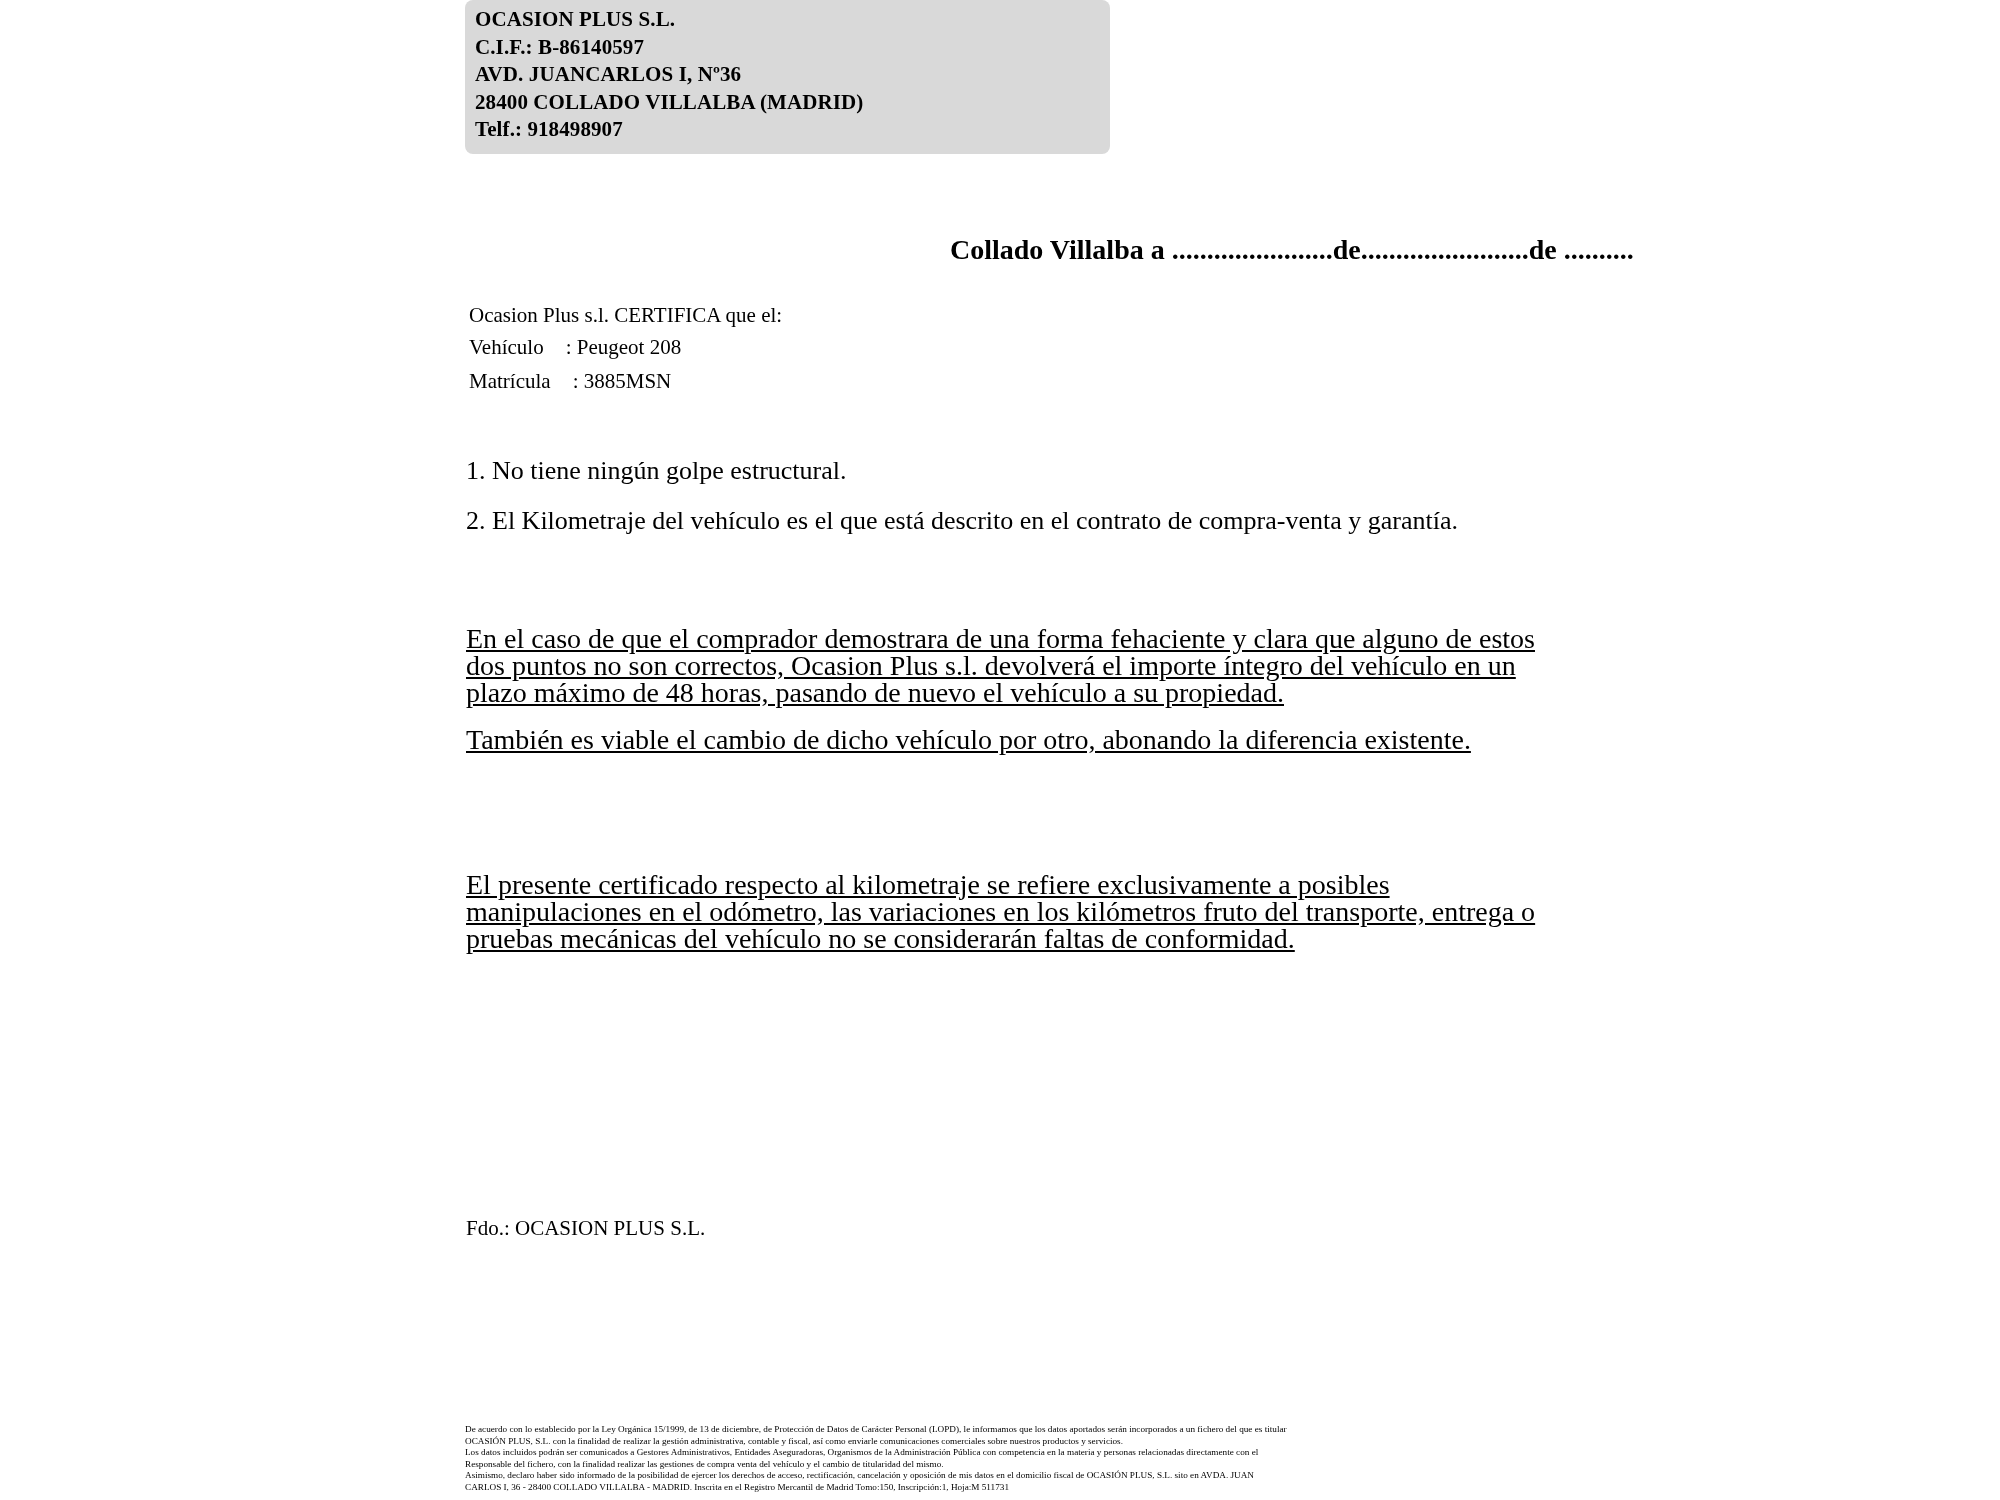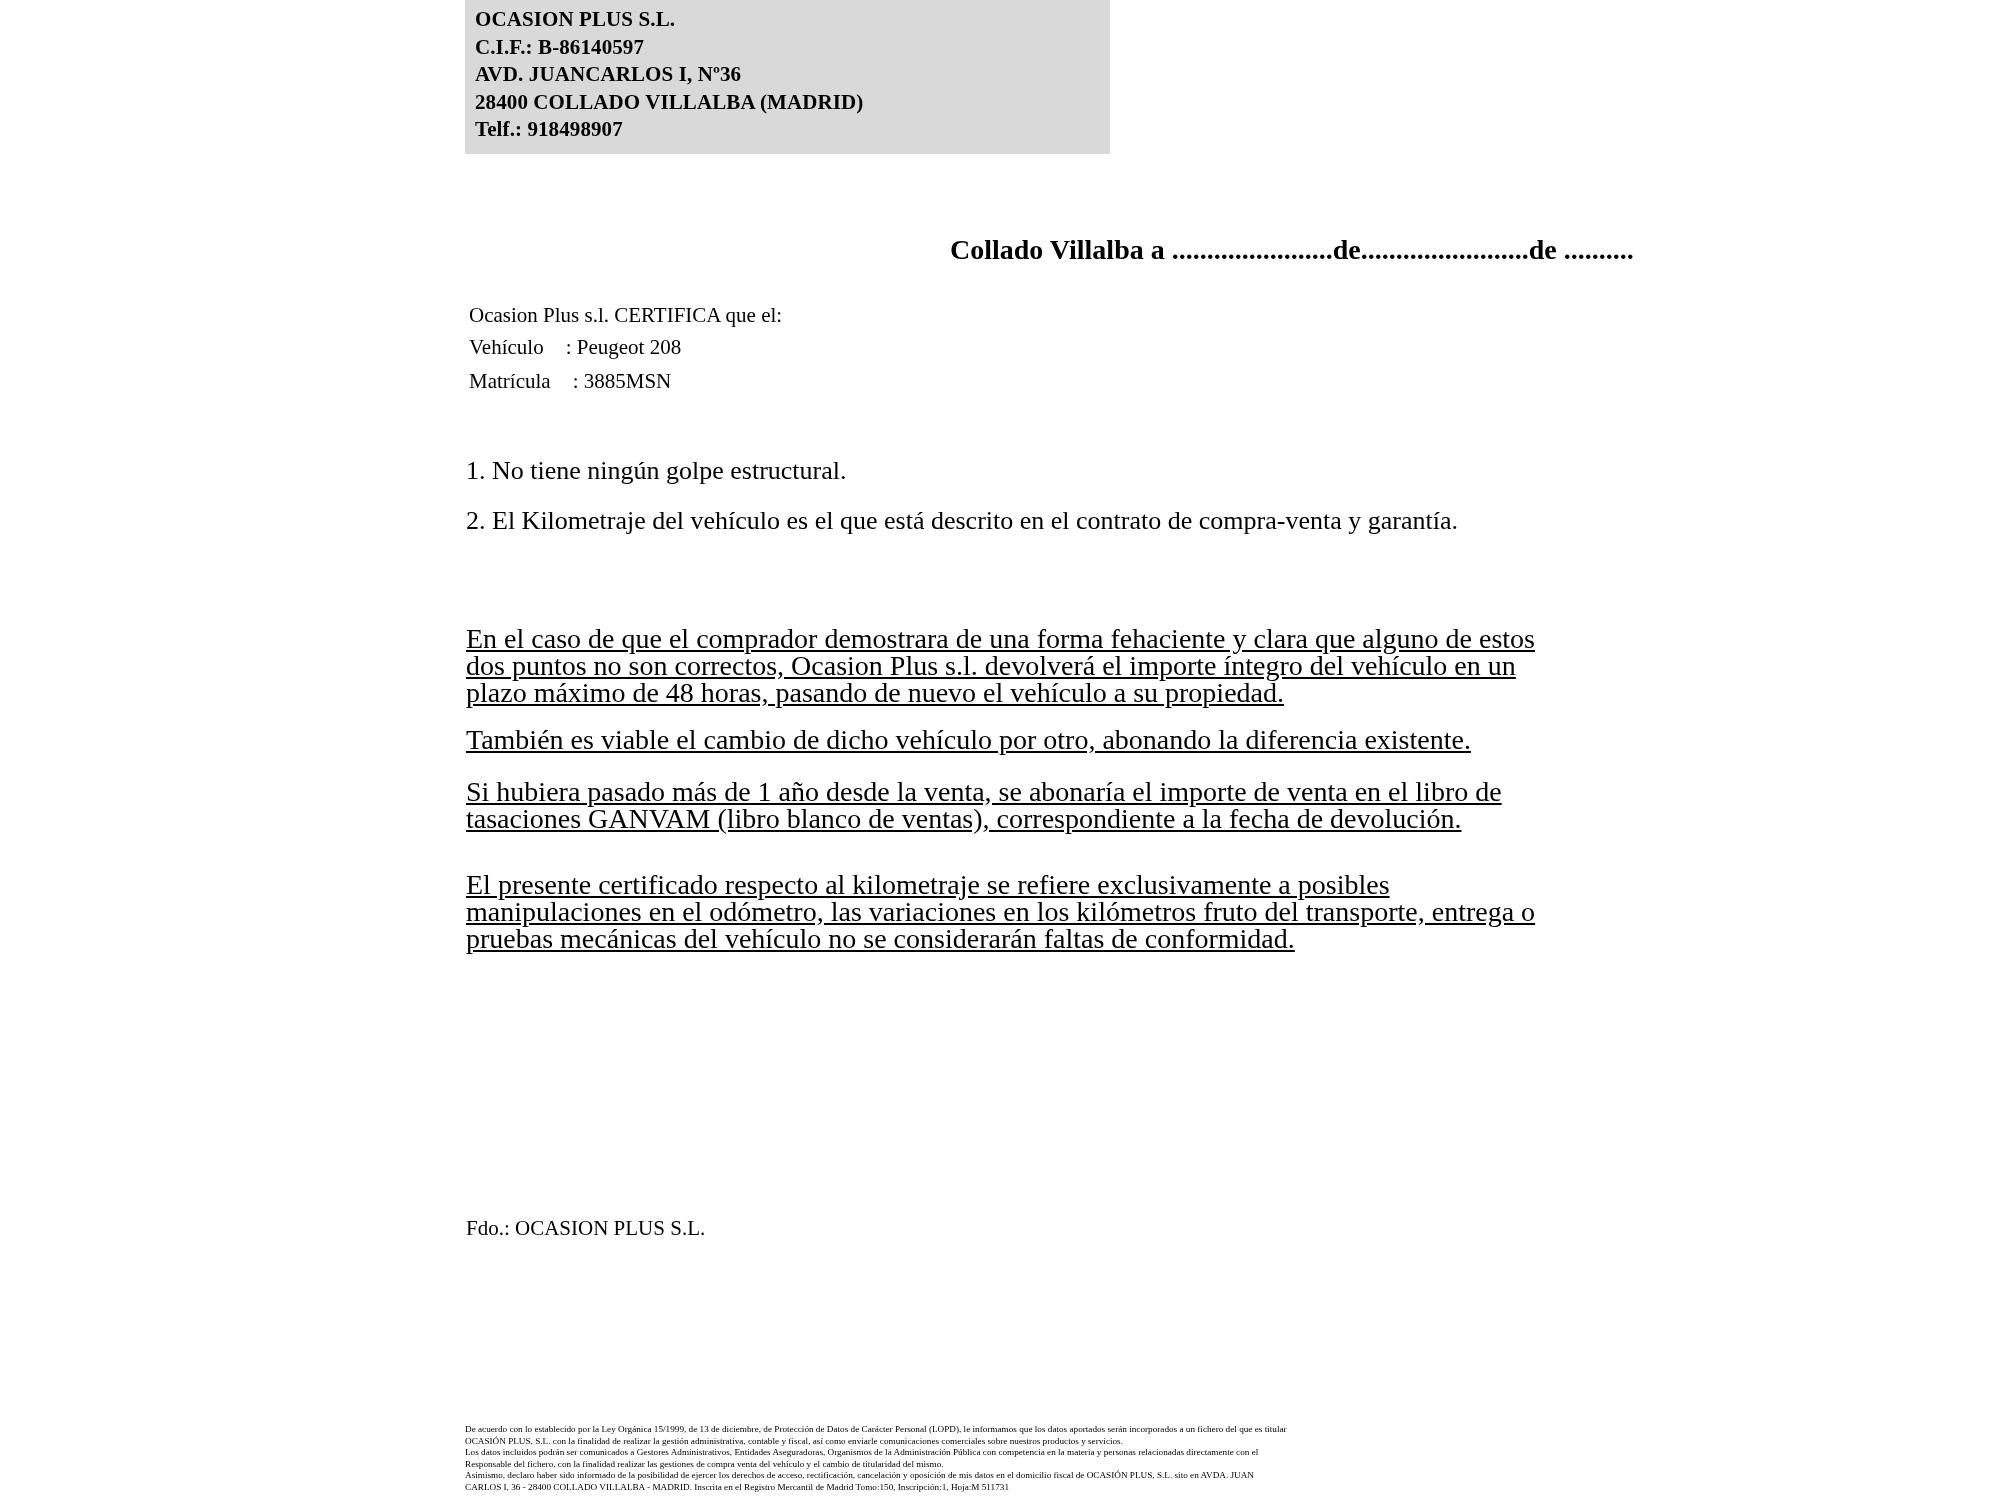--- a/index.html
+++ b/index.html
@@ -26,20 +26,21 @@
 
   
   .header-box {
     position: absolute;
     left: 465px;
     top: 0px;
     width: 645px;
     padding: 6px 0 10px 10px;
     background: #d9d9d9;
     box-sizing: border-box;
+    border-radius: 8px;
   }
   .header-line {
     font-family: "Liberation Serif", serif;
     font-weight: bold;
     font-size: 21px;
     line-height: 27.5px;
     letter-spacing: 0.1px;
     white-space: nowrap;
   }
 
@@ -151,21 +152,20 @@
 
   <div class="field-row row-matricula">
     <span class="field-label">Matrícula</span><span class="field-sep"></span><span>: 3885MSN</span>
   </div>
 
   <div class="point point-1">1. No tiene ningún golpe estructural.</div>
   <div class="point point-2">2. El Kilometraje del vehículo es el que está descrito en el contrato de compra-venta y garantía.</div>
 
   <div class="para para-1">En el caso de que el comprador demostrara de una forma fehaciente y clara que alguno de estos dos puntos no son correctos, Ocasion Plus s.l. devolverá el importe íntegro del vehículo en un plazo máximo de 48 horas, pasando de nuevo el vehículo a su propiedad.</div>
   <div class="para para-2">También es viable el cambio de dicho vehículo por otro, abonando la diferencia existente.</div>
-  <div class="para para-3">Si hubiera pasado más de 1 año desde la venta, se abonaría el importe de venta en el libro de tasaciones GANVAM (libro blanco de ventas), correspondiente a la fecha de devolución.</div>
   <div class="para para-4">El presente certificado respecto al kilometraje se refiere exclusivamente a posibles manipulaciones en el odómetro, las variaciones en los kilómetros fruto del transporte, entrega o pruebas mecánicas del vehículo no se considerarán faltas de conformidad.</div>
 
   <div class="signature">Fdo.: OCASION PLUS S.L.</div>
 
   <div class="legal">
     <p>De acuerdo con lo establecido por la Ley Orgánica 15/1999, de 13 de diciembre, de Protección de Datos de Carácter Personal (LOPD), le informamos que los datos aportados serán incorporados a un fichero del que es titular</p>
     <p>OCASIÓN PLUS, S.L. con la finalidad de realizar la gestión administrativa, contable y fiscal, así como enviarle comunicaciones comerciales sobre nuestros productos y servicios.</p>
     <p>Los datos incluidos podrán ser comunicados a Gestores Administrativos, Entidades Aseguradoras, Organismos de la Administración Pública con competencia en la materia y personas relacionadas directamente con el</p>
     <p>Responsable del fichero, con la finalidad realizar las gestiones de compra venta del vehículo y el cambio de titularidad del mismo.</p>
     <p>Asimismo, declaro haber sido informado de la posibilidad de ejercer los derechos de acceso, rectificación, cancelación y oposición de mis datos en el domicilio fiscal de OCASIÓN PLUS, S.L. sito en AVDA. JUAN</p>

